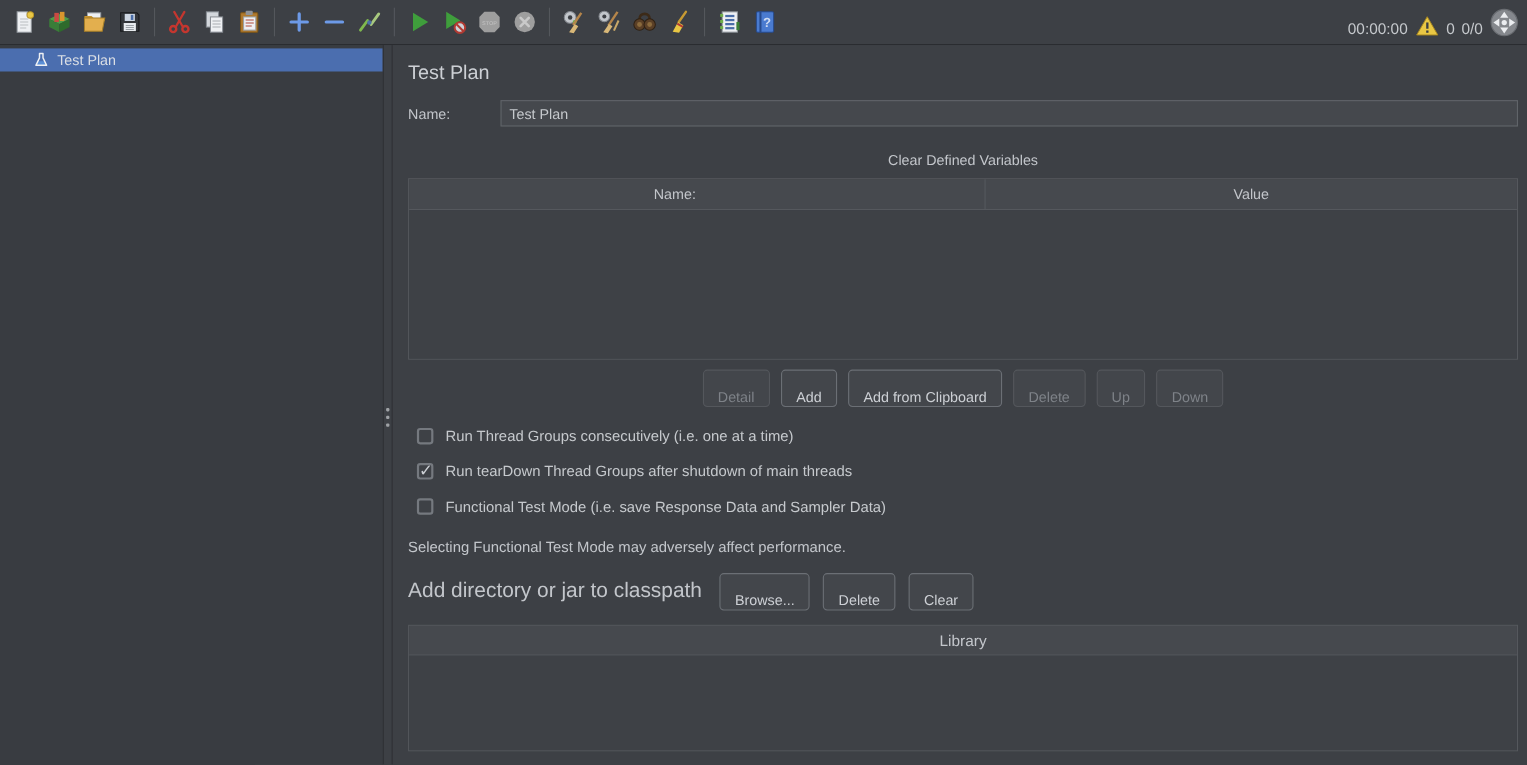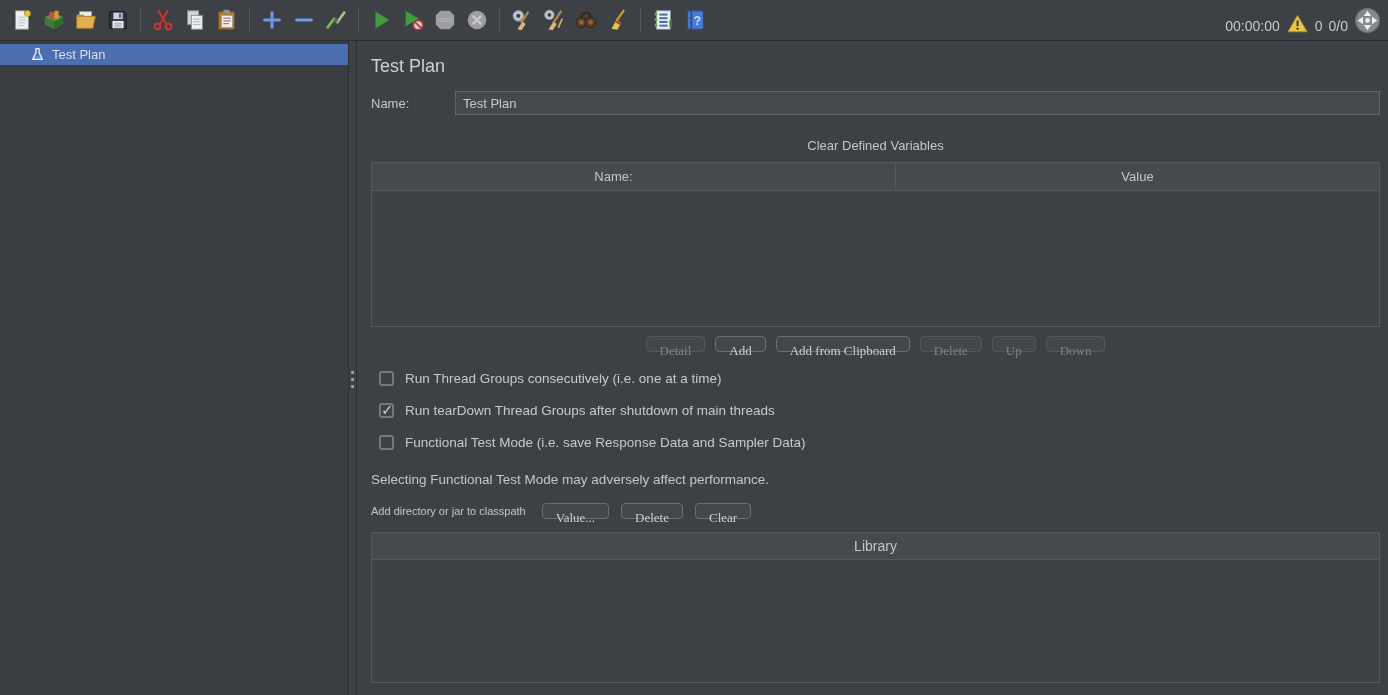--- a/index.html
+++ b/index.html
@@ -44,32 +44,32 @@
     color:#c6c9cd; font-size:13px; padding:0 7px; font-family:inherit; outline:none;
   }
   .udv-title { text-align:center; font-size:13px; color:#c3c6cb; margin:8px 0; line-height:17px; }
   .var-table { border:1px solid #55585d; flex:none; }
   .thead { display:flex; background:#46494e; border-bottom:1px solid #55585d; }
   .th { flex:1; text-align:center; font-size:13px; color:#c3c6cb; padding:6px 0; }
   .th + .th { border-left:1px solid #55585d;margin-left:40px; }
   .tbody { height:135px; background:#3e4146; }
   .btn-row { display:flex; justify-content:center; gap:10px; margin-top:9px; }
   .btn {
-    height:16px; padding:6px 13px; background:#43464b; border:1px solid #54575c;
-    border-radius:4px; font-size:13px; color:#7e8288; font-family:Liberation Serif, serif;
+    height:16px; padding:16px 13px; background:#43464b; border:1px solid #54575c;
+    border-radius:4px; font-size:13px; color:#7e8288; font-family:Liberation Sans, sans-serif;
   }
   .btn.enabled { color:#cdd0d5; border-color:#6b6f75; }
   .opts { margin-top:19px; margin-left:8px; display:flex; flex-direction:column; gap:17px;justify-content:space-between; }
   .opt { display:flex; align-items:center; gap:11px; }
   .cb { width:15px; height:15px; flex:none; border:2px solid #75797f; border-radius:3px; background:#3e4146; position:relative; }
   .cb.checked::after { content:"✓"; position:absolute; top:-4px; left:0; color:#cdd0d5; font-size:15px; font-weight:bold; }
   .opt .lbl { font-size:13.5px; color:#c6c9cd; }
   .note { margin-top:22px; font-size:13.5px; color:#c3c6cb; }
   .cp-row { margin-top:16px; display:flex; align-items:center; gap:12px; }
-  .cp-label { font-size:11px; color:#c3c6cb; margin-right:4px;text-align:center; }
+  .cp-label { font-size:19px; color:#c3c6cb; margin-right:4px;text-align:center; }
   .lib-table { margin-top:13px; margin-bottom:12px; border:1px solid #55585d; flex:1; min-height:0; display:flex; flex-direction:column; }
   .lib-head { background:#46494e; border-bottom:1px solid #55585d; text-align:center; font-size:14px; color:#c3c6cb; padding:5px 0; flex:none; }
   .lib-body { flex:1; background:#3e4146; }
 </style>
 </head>
 <body>
 
 <div class="app">
 
   <div class="toolbar">
@@ -309,21 +309,21 @@
         <div class="opt">
           <span class="cb"></span>
           <span class="lbl">Functional Test Mode (i.e. save Response Data and Sampler Data)</span>
         </div>
       </div>
 
       <div class="note">Selecting Functional Test Mode may adversely affect performance.</div>
 
       <div class="cp-row">
         <span class="cp-label">Add directory or jar to classpath</span>
-        <button class="btn enabled">Value...</button>
+        <button class="btn enabled">Browse...</button>
         <button class="btn enabled">Delete</button>
         <button class="btn enabled">Clear</button>
       </div>
 
       <div class="lib-table">
         <div class="lib-head">Library</div>
         <div class="lib-body"></div>
       </div>
     </div>
   </div>

